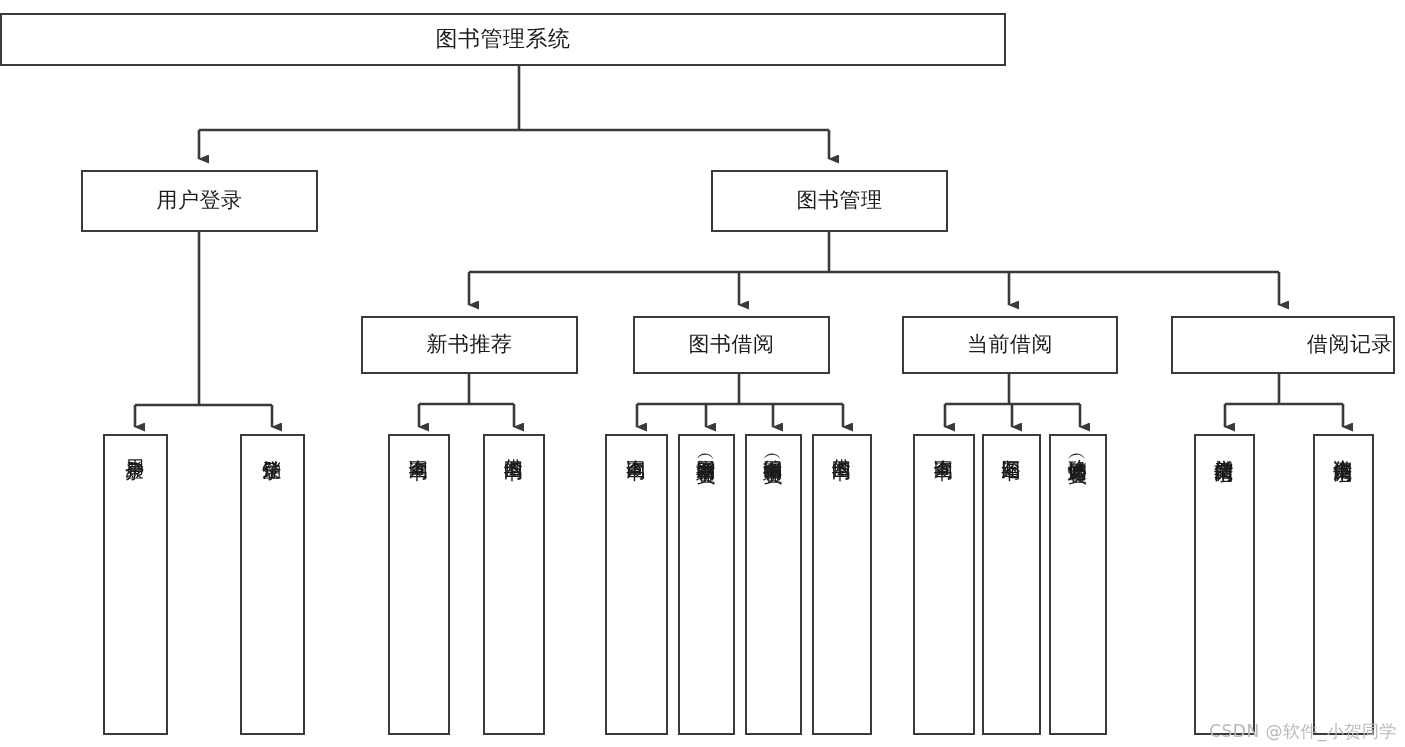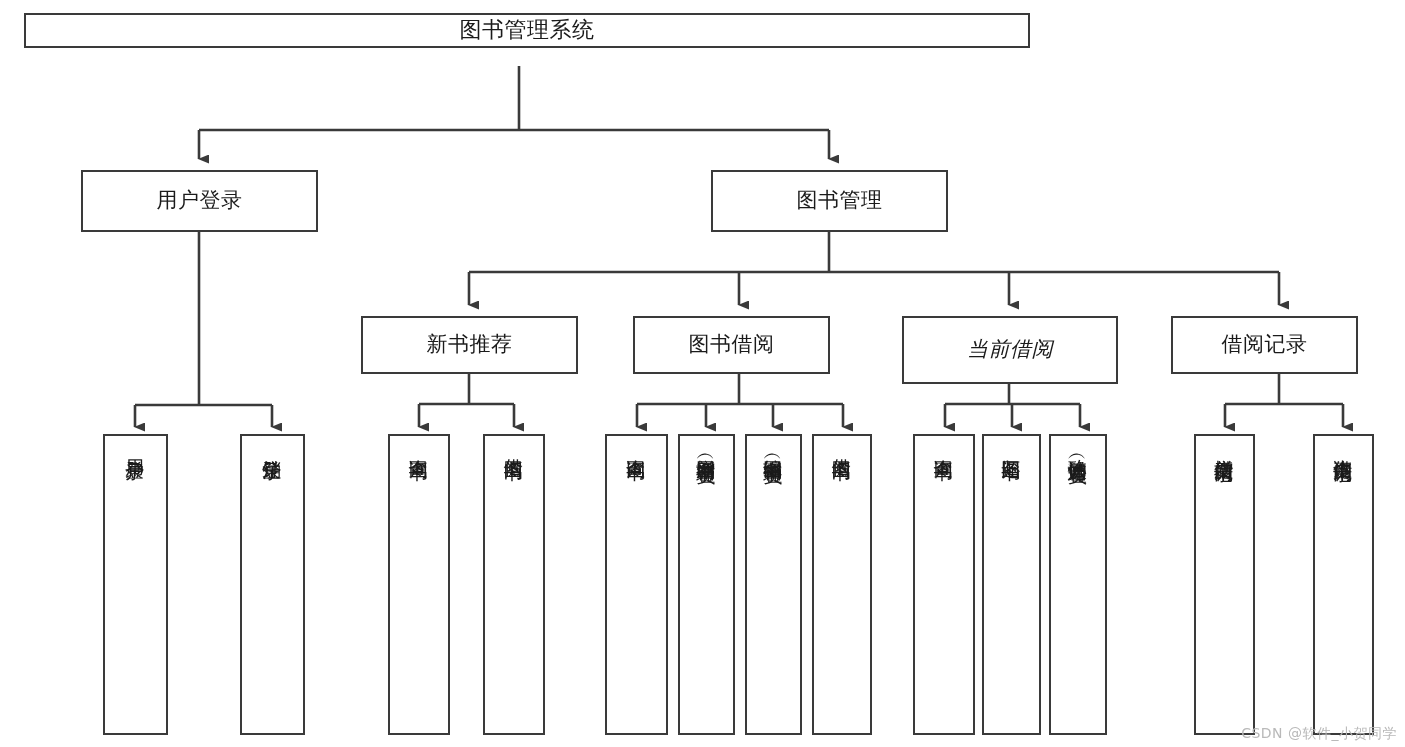--- a/index.html
+++ b/index.html
@@ -54,21 +54,21 @@
     align-items: center;
   }
   .node .label {
     display: block;
     white-space: nowrap;
   }
   #watermark {
     position: absolute;
     right: 8px;
     bottom: 4px;
-    font-size: 14px;
+    font-size: 17px;
     color: #b9b9b9;
     letter-spacing: 0.5px;
     white-space: nowrap;
     user-select: none;
   }
 </style>
 </head>
 <body>
 
 <div id="diagram-root">
@@ -116,41 +116,41 @@
       <path d="M1012,404 L1012,427" marker-end="url(#arrowhead)"></path>
       <path d="M1080,404 L1080,427" marker-end="url(#arrowhead)"></path>
 
       <path d="M1279,374 L1279,404"></path>
       <path d="M1225,404 L1343,404"></path>
       <path d="M1225,404 L1225,427" marker-end="url(#arrowhead)"></path>
       <path d="M1343,404 L1343,427" marker-end="url(#arrowhead)"></path>
     </g>
   </svg>
 
-  <div class="node horiz root" style="left:24px; top:13px; width:1006px; height:35px;">
+  <div class="node horiz root" style="left:0; top:13px; width:1006px; height:53px;">
     <span class="label">图书管理系统</span>
   </div>
 
   <div class="node horiz" style="left:81px; top:170px; width:237px; height:62px;">
     <span class="label">用户登录</span>
   </div>
   <div class="node horiz" style="left:711px; top:170px; width:237px; height:62px;padding-left:20px;">
     <span class="label">图书管理</span>
   </div>
 
   <div class="node horiz" style="left:361px; top:316px; width:217px; height:58px;">
     <span class="label">新书推荐</span>
   </div>
   <div class="node horiz" style="left:633px; top:316px; width:197px; height:58px;">
     <span class="label">图书借阅</span>
   </div>
-  <div class="node horiz" style="left:902px; top:316px; width:216px; height:68px;font-style:italic;">
+  <div class="node horiz" style="left:902px; top:316px; width:216px; height:58px;">
     <span class="label">当前借阅</span>
   </div>
-  <div class="node horiz" style="left:1171px; top:316px; width:187px; height:58px;">
+  <div class="node horiz" style="left:1171px; top:316px; width:224px; height:58px;justify-content:flex-end;">
     <span class="label">借阅记录</span>
   </div>
 
   <div class="node vert" style="left:103px; top:434px; width:65px; height:301px;">
     <span class="label">用户登录</span>
   </div>
   <div class="node vert" style="left:240px; top:434px; width:65px; height:301px;">
     <span class="label">注销登录</span>
   </div>
 

